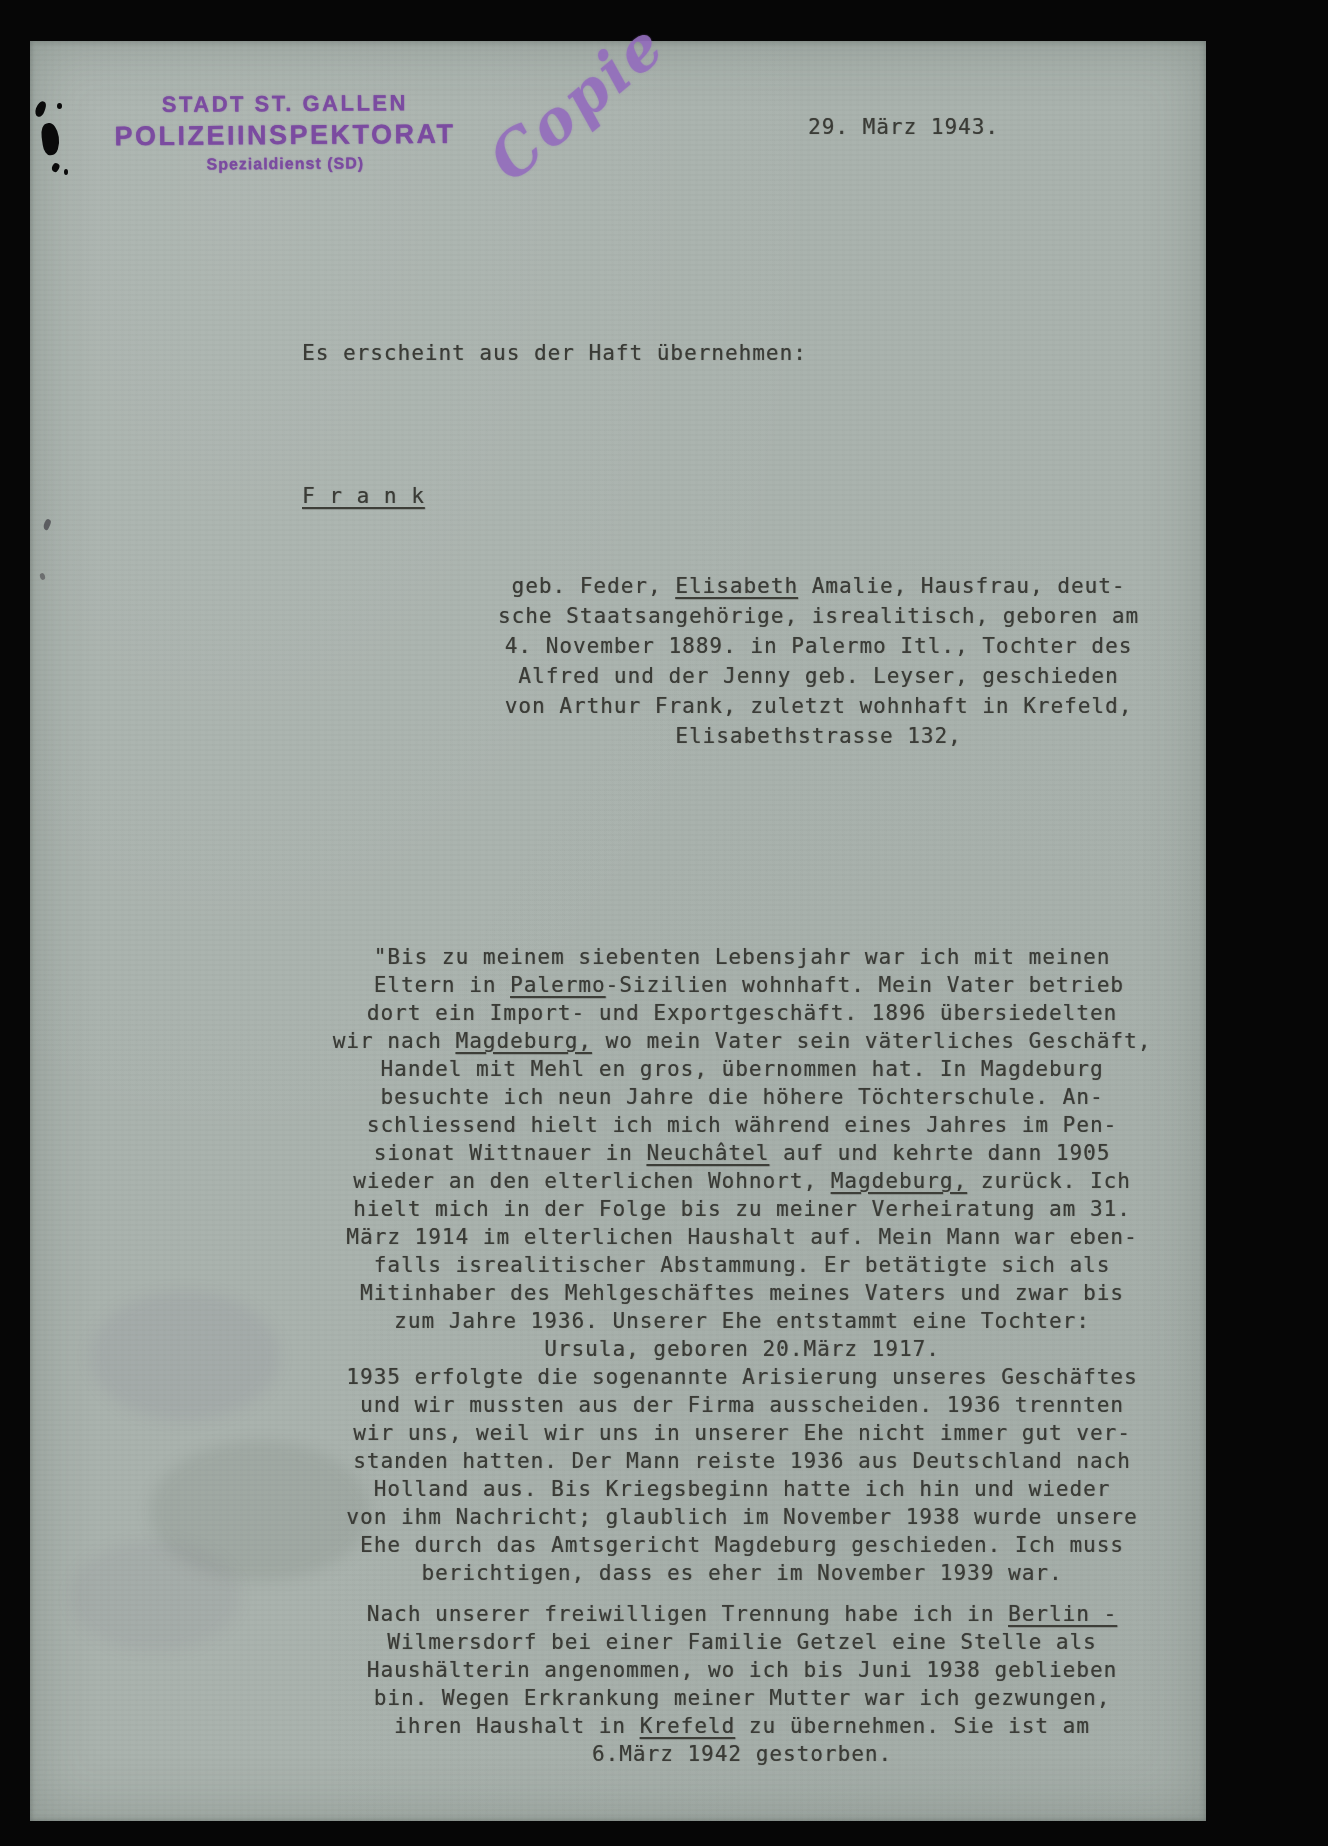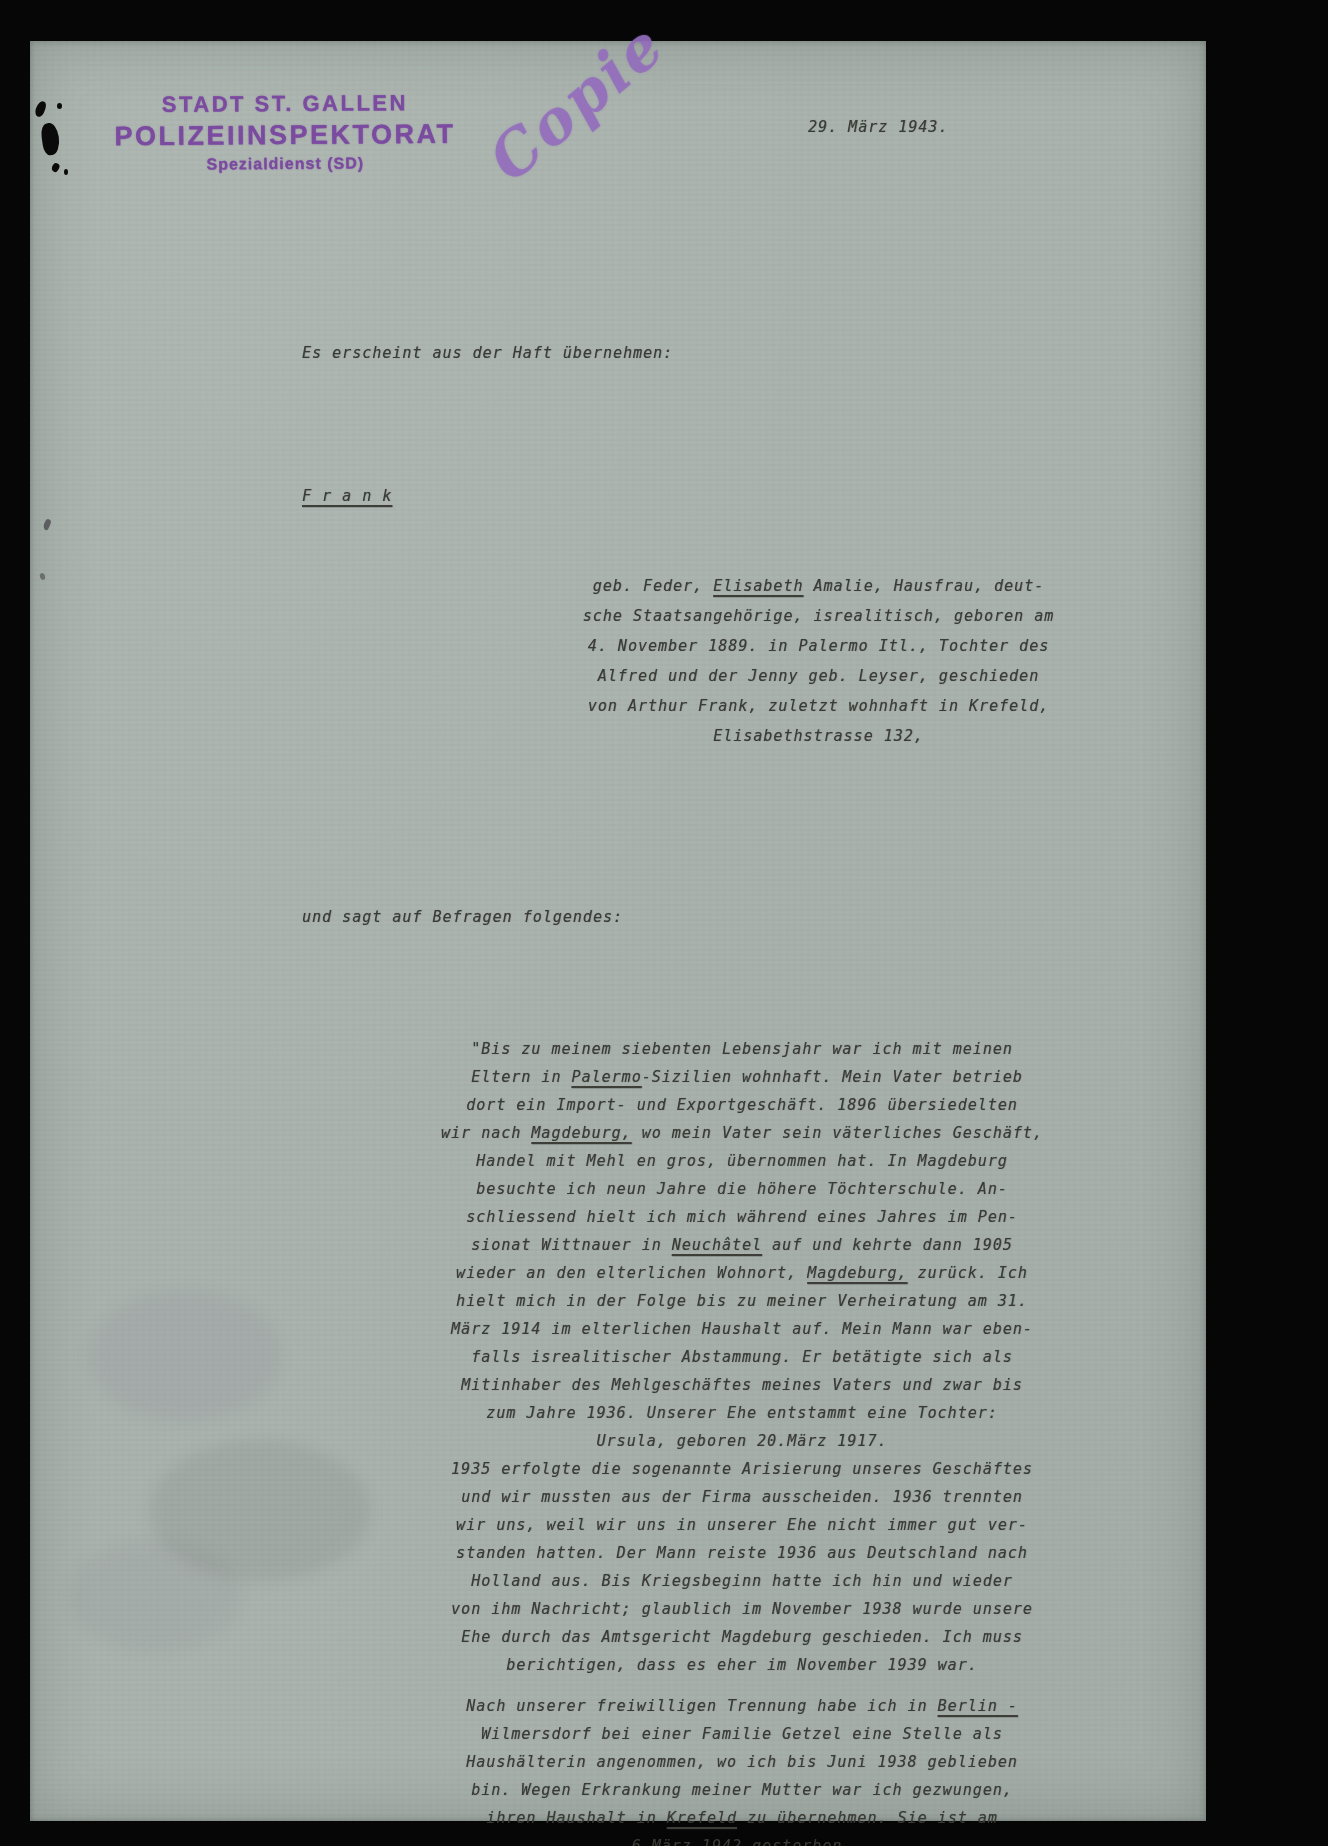--- a/index.html
+++ b/index.html
@@ -13,24 +13,23 @@
     background-color:#aab3ae;
     background-image:
       radial-gradient(ellipse at 18% 8%, rgba(255,255,255,0.06), transparent 45%),
       radial-gradient(ellipse at 80% 90%, rgba(90,100,95,0.08), transparent 50%),
       repeating-linear-gradient(0deg, rgba(125,134,129,0.07) 0 2px, transparent 2px 5px),
       repeating-linear-gradient(90deg, rgba(145,152,147,0.06) 0 3px, transparent 3px 7px);
     box-shadow: inset 0 0 60px rgba(60,70,65,0.25), inset 0 0 6px rgba(40,45,42,0.35);
     margin-top: 13px;
   }
   .type {
-    color:#3a3b36; font-size:15px; letter-spacing:1px; line-height:28px;
+    color:#3a3b36; font-size:21px; letter-spacing:1px; line-height:28px;
     white-space:pre-wrap;
     text-shadow:0.4px 0.4px 0.8px rgba(45,46,40,0.55);
-    font-style:italic;
   }
   .tline { white-space:pre-wrap;text-align:center; }
   .u {
     text-decoration:underline;
     text-decoration-thickness:2px;
     text-underline-offset:4px;
     text-decoration-color:#3d3e38;
   }
   .stamp {
     position:absolute; left:82px; top:50px; width:346px; text-align:center;
@@ -91,19 +90,18 @@
     <div class="type date-line">29. März 1943.</div>
 
     <div class="body-col type">
       <div class="intro">Es erscheint aus der Haft übernehmen:</div>
 
       <div class="subject-block">
         <span class="subject-label u">F r a n k</span>
         <div id="subject-lines"><div class="tline"><span>geb. Feder, </span><span class="u">Elisabeth</span><span> Amalie, Hausfrau, deut-</span></div><div class="tline"><span>sche Staatsangehörige, isrealitisch, geboren am</span></div><div class="tline"><span>4. November 1889. in Palermo Itl., Tochter des</span></div><div class="tline"><span>Alfred und der Jenny geb. Leyser, geschieden</span></div><div class="tline"><span>von Arthur Frank, zuletzt wohnhaft in Krefeld,</span></div><div class="tline"><span>Elisabethstrasse 132,</span></div></div>
       </div>
 
-      <div class="lead-in">und sagt auf Befragen folgendes:</div>
 
       <div class="paragraphs" id="paragraphs"><div class="para"><div class="tline"><span>"Bis zu meinem siebenten Lebensjahr war ich mit meinen</span></div><div class="tline"><span> Eltern in </span><span class="u">Palermo</span><span>-Sizilien wohnhaft. Mein Vater betrieb</span></div><div class="tline"><span>dort ein Import- und Exportgeschäft. 1896 übersiedelten</span></div><div class="tline"><span>wir nach </span><span class="u">Magdeburg,</span><span> wo mein Vater sein väterliches Geschäft,</span></div><div class="tline"><span>Handel mit Mehl en gros, übernommen hat. In Magdeburg</span></div><div class="tline"><span>besuchte ich neun Jahre die höhere Töchterschule. An-</span></div><div class="tline"><span>schliessend hielt ich mich während eines Jahres im Pen-</span></div><div class="tline"><span>sionat Wittnauer in </span><span class="u">Neuchâtel</span><span> auf und kehrte dann 1905</span></div><div class="tline"><span>wieder an den elterlichen Wohnort, </span><span class="u">Magdeburg,</span><span> zurück. Ich</span></div><div class="tline"><span>hielt mich in der Folge bis zu meiner Verheiratung am 31.</span></div><div class="tline"><span>März 1914 im elterlichen Haushalt auf. Mein Mann war eben-</span></div><div class="tline"><span>falls isrealitischer Abstammung. Er betätigte sich als</span></div><div class="tline"><span>Mitinhaber des Mehlgeschäftes meines Vaters und zwar bis</span></div><div class="tline"><span>zum Jahre 1936. Unserer Ehe entstammt eine Tochter:</span></div><div class="tline"><span>Ursula, geboren 20.März 1917.</span></div><div class="tline"><span>1935 erfolgte die sogenannte Arisierung unseres Geschäftes</span></div><div class="tline"><span>und wir mussten aus der Firma ausscheiden. 1936 trennten</span></div><div class="tline"><span>wir uns, weil wir uns in unserer Ehe nicht immer gut ver-</span></div><div class="tline"><span>standen hatten. Der Mann reiste 1936 aus Deutschland nach</span></div><div class="tline"><span>Holland aus. Bis Kriegsbeginn hatte ich hin und wieder</span></div><div class="tline"><span>von ihm Nachricht; glaublich im November 1938 wurde unsere</span></div><div class="tline"><span>Ehe durch das Amtsgericht Magdeburg geschieden. Ich muss</span></div><div class="tline"><span>berichtigen, dass es eher im November 1939 war.</span></div></div><div class="para"><div class="tline"><span>Nach unserer freiwilligen Trennung habe ich in </span><span class="u">Berlin -</span></div><div class="tline"><span>Wilmersdorf bei einer Familie Getzel eine Stelle als</span></div><div class="tline"><span>Haushälterin angenommen, wo ich bis Juni 1938 geblieben</span></div><div class="tline"><span>bin. Wegen Erkrankung meiner Mutter war ich gezwungen,</span></div><div class="tline"><span>ihren Haushalt in </span><span class="u">Krefeld</span><span> zu übernehmen. Sie ist am</span></div><div class="tline"><span>6.März 1942 gestorben.</span></div></div></div>
     </div>
 
   </div>
 </div>
 
 </body></html>

